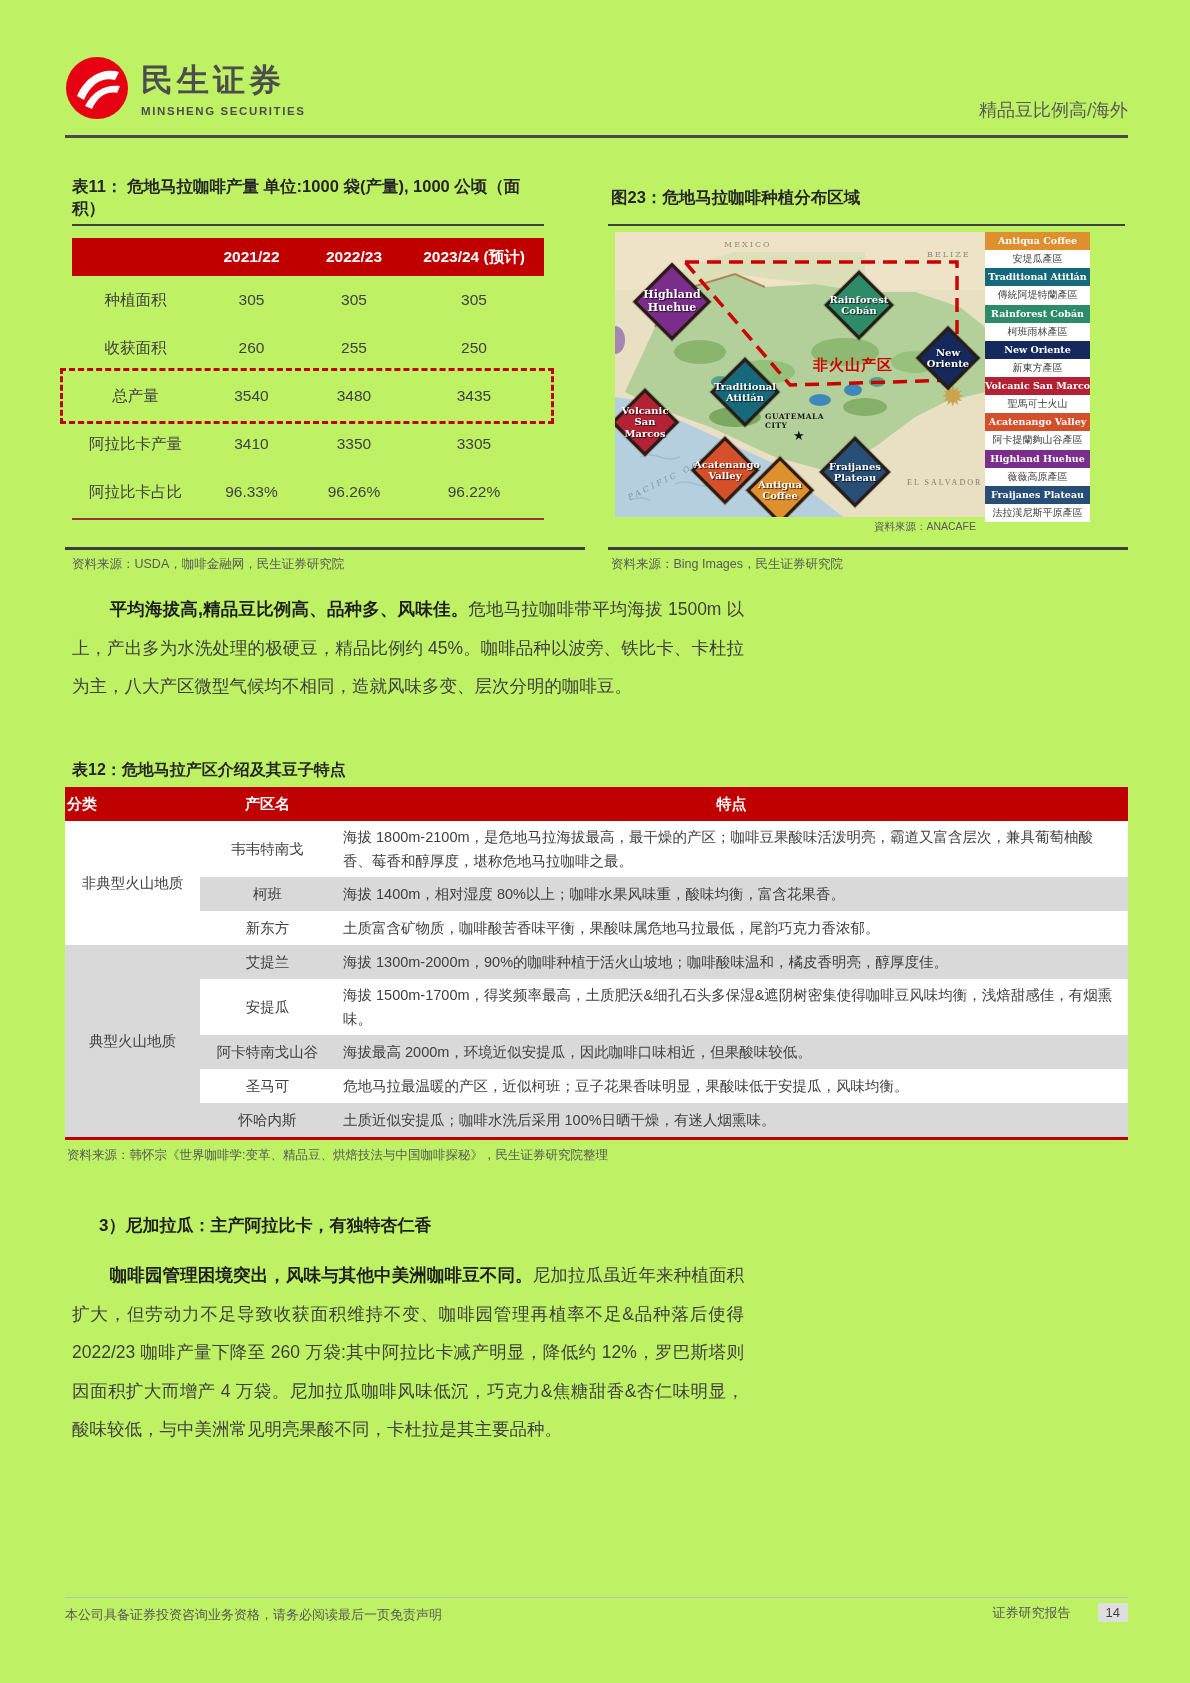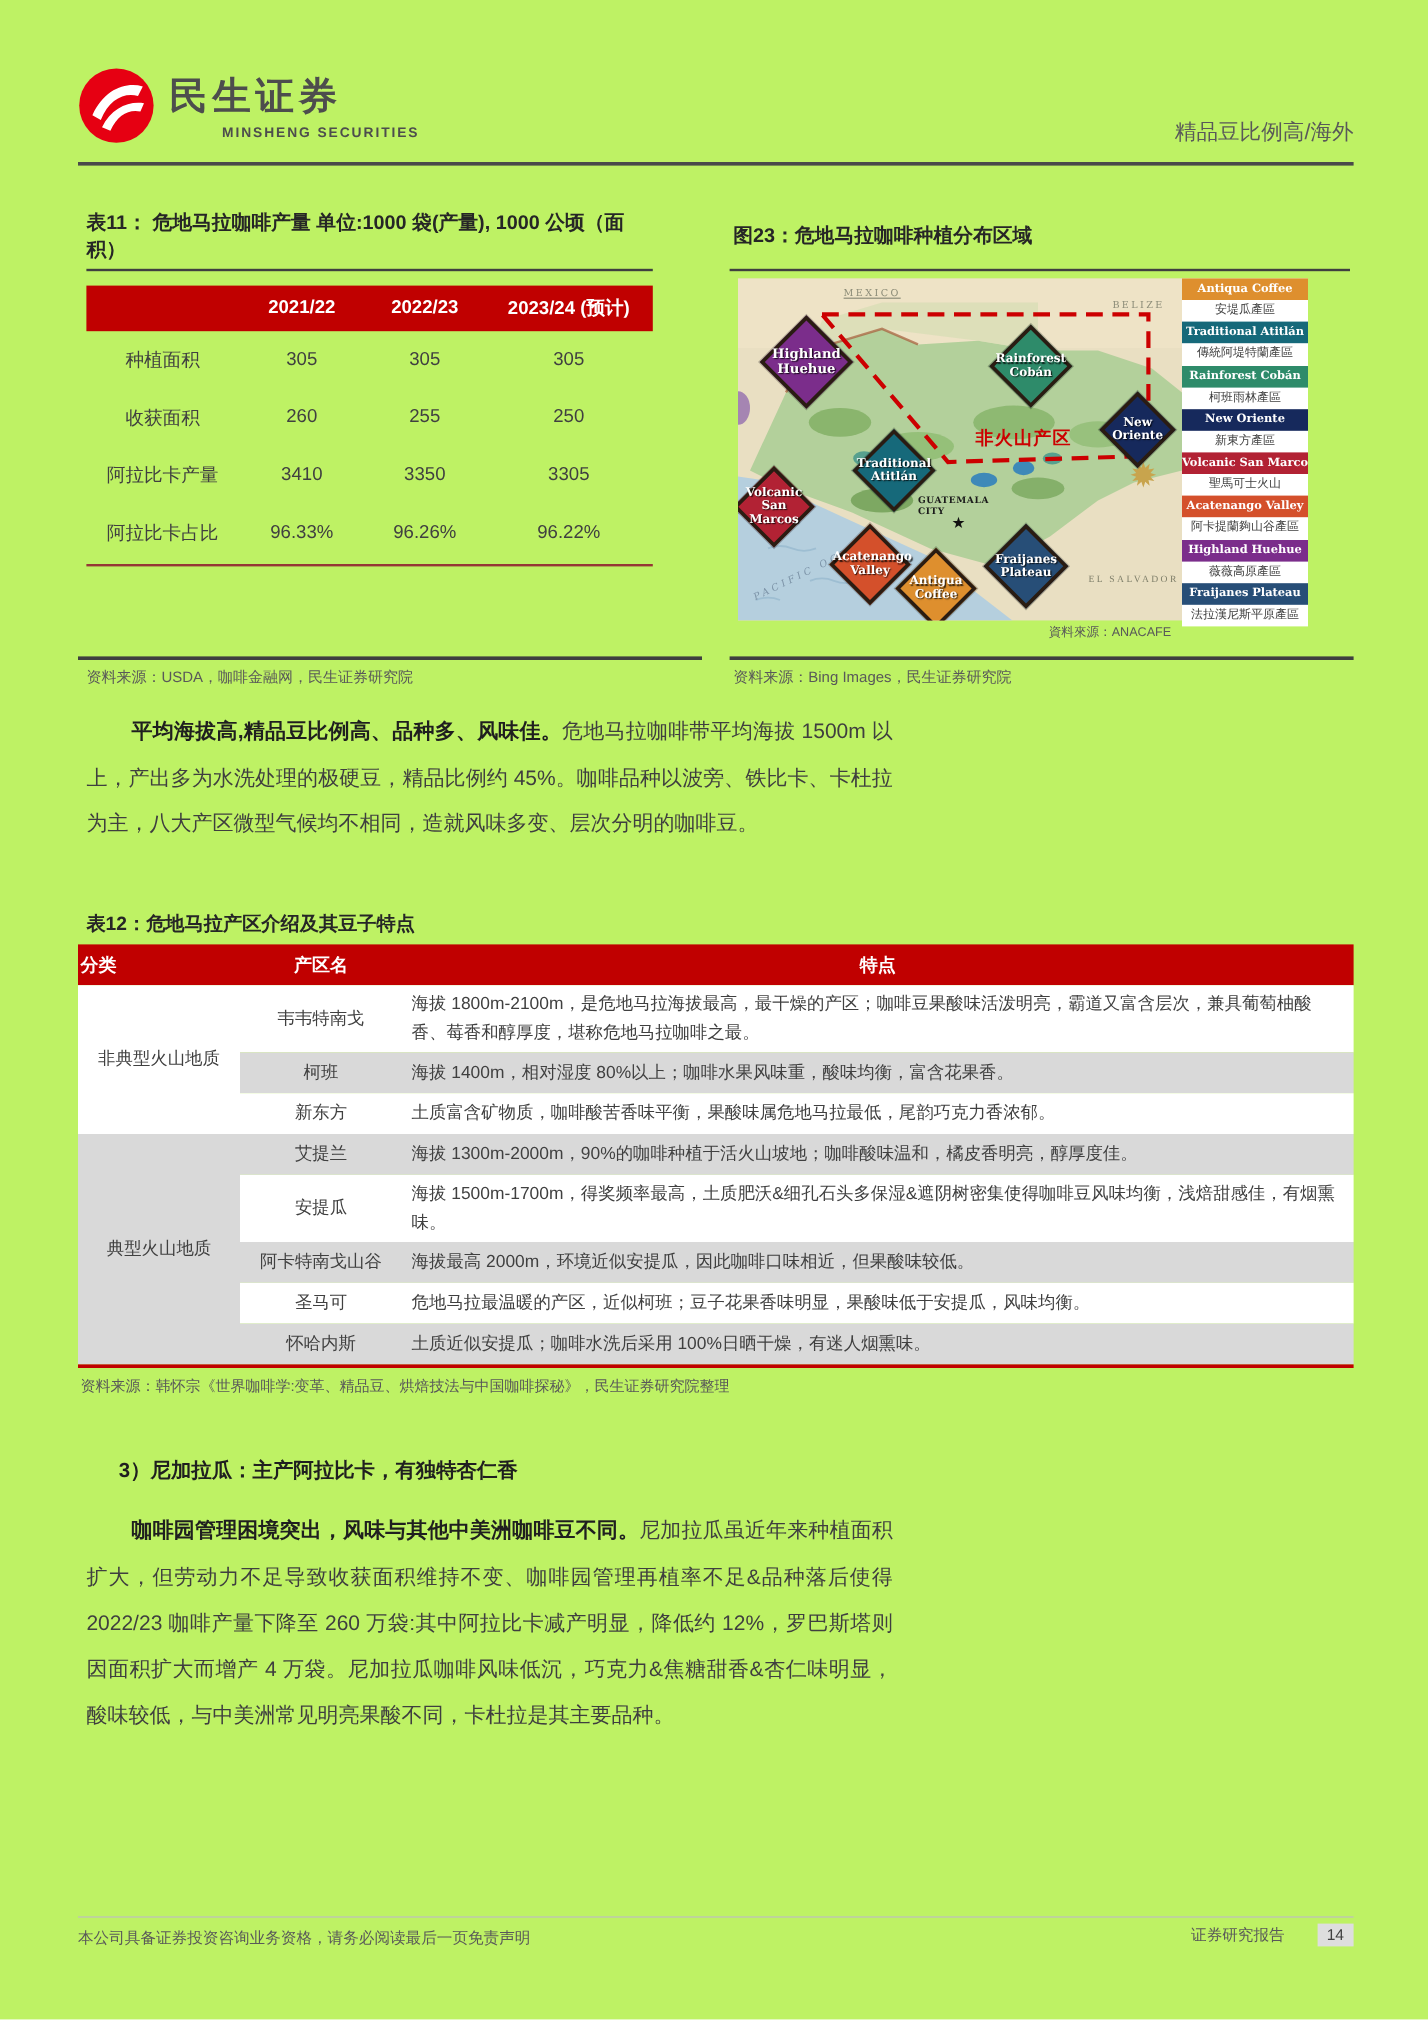--- a/index.html
+++ b/index.html
@@ -6,21 +6,21 @@
   html,body { background:#fff; }
   .page {
     position: relative; width: 1190px; height: 1683px; background:#bef264;
     font-family: "Liberation Sans", sans-serif; color:#3f3f3f; overflow:hidden;
   }
   
   .logo-wrap { position:absolute; left:65px; top:56px; display:flex; align-items:center; }
   .logo-circle { width:64px; height:64px; }
   .logo-text { margin-left:12px; }
   .logo-cn { font-size:32px; font-weight:bold; color:#4d4d4d; letter-spacing:4px; }
-  .logo-en { font-size:11.5px; font-weight:bold; color:#4d4d4d; letter-spacing:1.6px; margin-top:2px;margin-left:44px; }
+  .logo-en { font-size:11.5px; font-weight:bold; color:#4d4d4d; letter-spacing:1.6px; margin-top:2px; }
   .doc-type { position:absolute; right:62px; top:98px; font-size:18px; color:#595959; }
   .header-rule { position:absolute; left:65px; top:135px; width:1063px; height:3px; background:#4a4a4a; }
 
   
   .left-col  { position:absolute; left:65px;  top:170px; width:520px; }
   .right-col { position:absolute; left:608px; top:170px; width:520px; }
   .block-title { font-size:16.5px; font-weight:bold; color:#262626; line-height:22px; }
   .left-col .block-title  { margin:5px 0 0 7px; width:468px; height:49px; }
   .right-col .block-title { margin:16px 0 0 3px; height:38px; }
   .title-rule { height:2px; background:#404040; }
@@ -43,21 +43,21 @@
   .left-col .block-heavy-rule  { position:absolute; top:377px; left:0; width:520px; }
   .right-col .block-heavy-rule { position:absolute; top:377px; left:0; width:520px; }
   .source-line { position:absolute; top:386px; left:7px; font-size:12.5px; color:#595959; }
   .right-col .source-line { left:3px; }
 
   
   .map-figure { position:absolute; left:7px; top:62px; width:475px; height:285px; }
   .map-graphic { position:absolute; left:0; top:0; width:370px; height:285px; overflow:hidden; background:#e9dfc2; }
   .map-graphic svg { position:absolute; left:0; top:0; }
   .geo-label { position:absolute; font-size:8px; letter-spacing:2px; color:#8c8c78; font-family:"DejaVu Serif", serif; }
-  .geo-mexico { left:88px; top:8px;text-decoration:underline; }
+  .geo-mexico { left:109px; top:8px; }
   .geo-belize { left:312px; top:18px; }
   .geo-elsalvador { left:292px; top:246px; color:#7f7f6a;font-family:Liberation Serif, serif; }
   .geo-pacific { left:8px; top:238px; transform:rotate(-26deg); color:#7d94a8; font-style:italic; letter-spacing:3px; }
   .city-label { position:absolute; left:150px; top:180px; width:78px; font-size:7.5px; font-weight:bold;
                 color:#1a1a1a; line-height:1.25; letter-spacing:0.5px; font-family:"DejaVu Serif", serif; }
   .city-star { position:absolute; left:178px; top:196px; font-size:13px; color:#111; }
   .region-label { position:absolute; left:198px; top:124px; font-size:15px; font-weight:bold; color:#cc0000; letter-spacing:1px; }
   .compass { position:absolute; left:326px; top:148px; font-size:28px; color:#c8a44d; }
   .badge { position:absolute; width:72px; height:72px; display:flex; align-items:center; justify-content:center; text-align:center; }
   .badge .diamond { position:absolute; left:50%; top:50%; width:66%; height:66%;
@@ -146,20 +146,26 @@
         <div class="c1">305</div>
         <div class="c2">305</div>
         <div class="c3">305</div>
       </div>
       <div class="t11-row">
         <div class="c0">收获面积</div>
         <div class="c1">260</div>
         <div class="c2">255</div>
         <div class="c3">250</div>
       </div>
+      <div class="t11-row hl">
+        <div class="c0">总产量</div>
+        <div class="c1">3540</div>
+        <div class="c2">3480</div>
+        <div class="c3">3435</div>
+      </div>
       <div class="t11-row">
         <div class="c0">阿拉比卡产量</div>
         <div class="c1">3410</div>
         <div class="c2">3350</div>
         <div class="c3">3305</div>
       </div>
       <div class="t11-row">
         <div class="c0">阿拉比卡占比</div>
         <div class="c1">96.33%</div>
         <div class="c2">96.26%</div>

